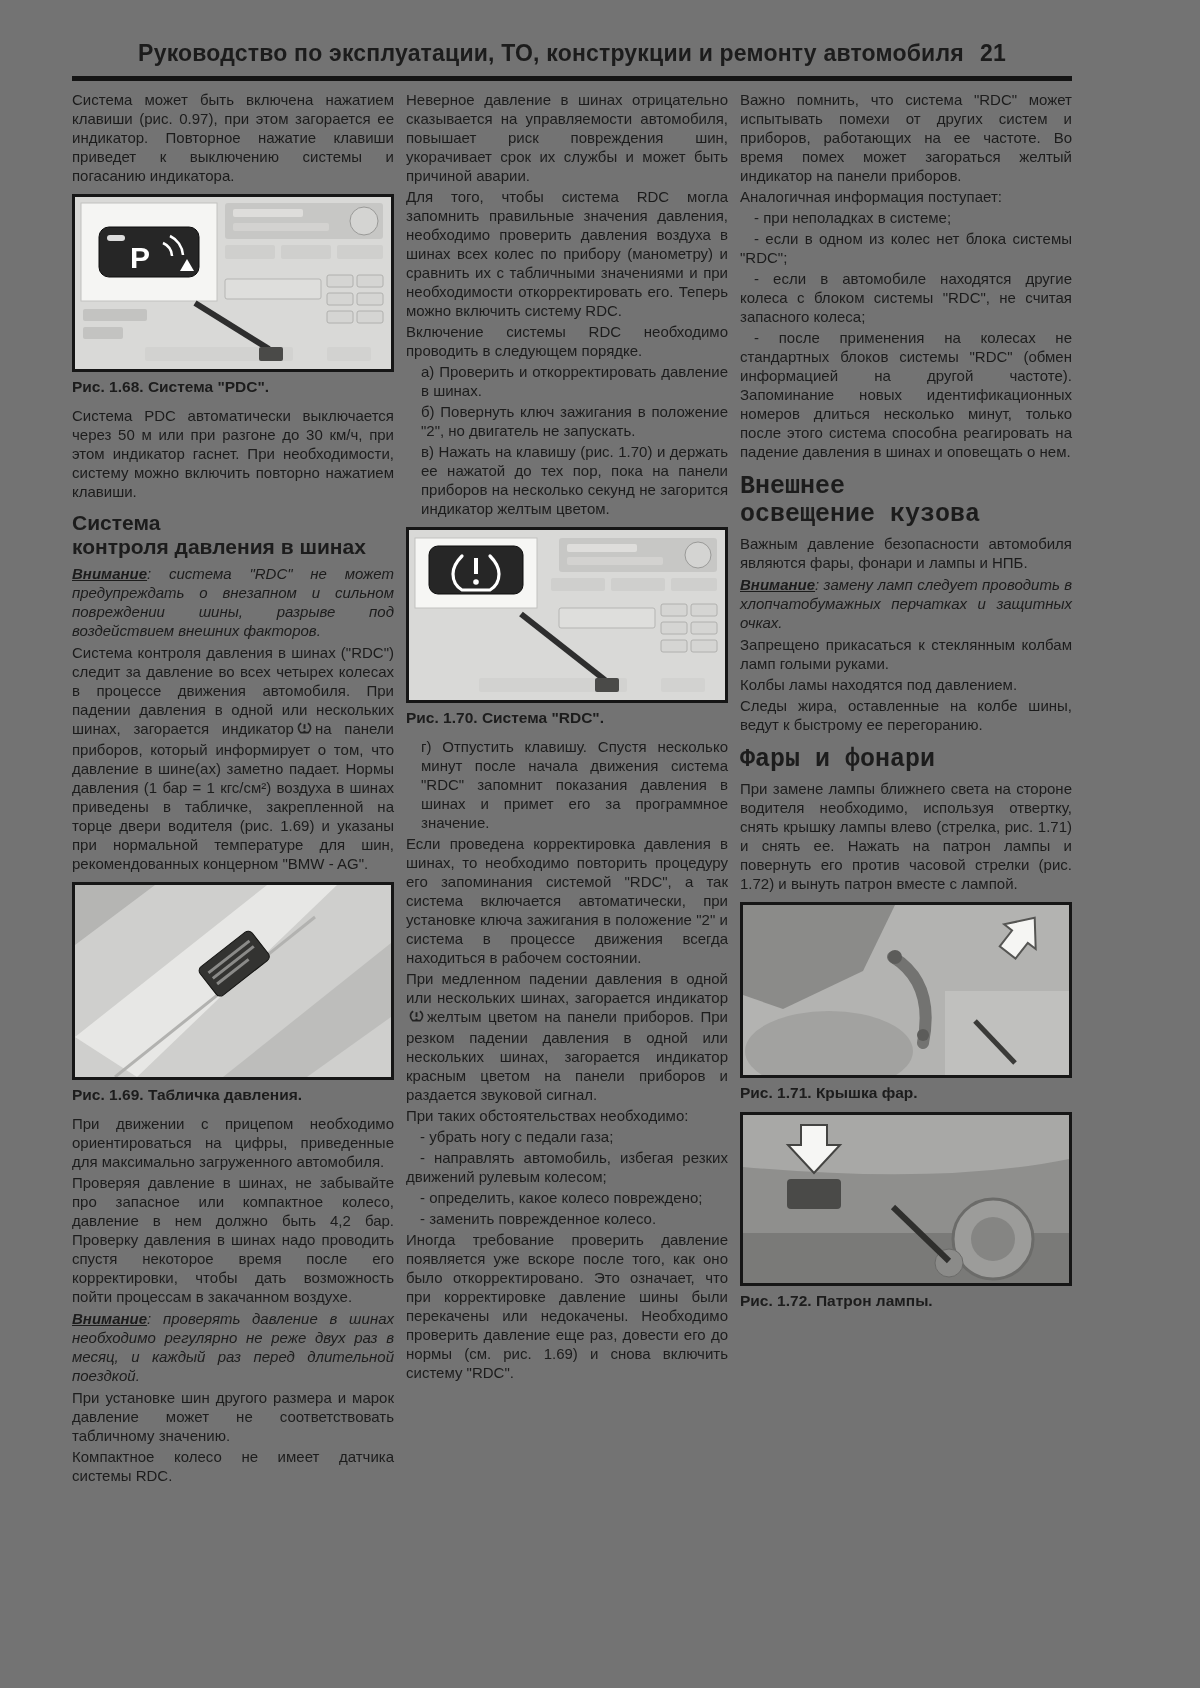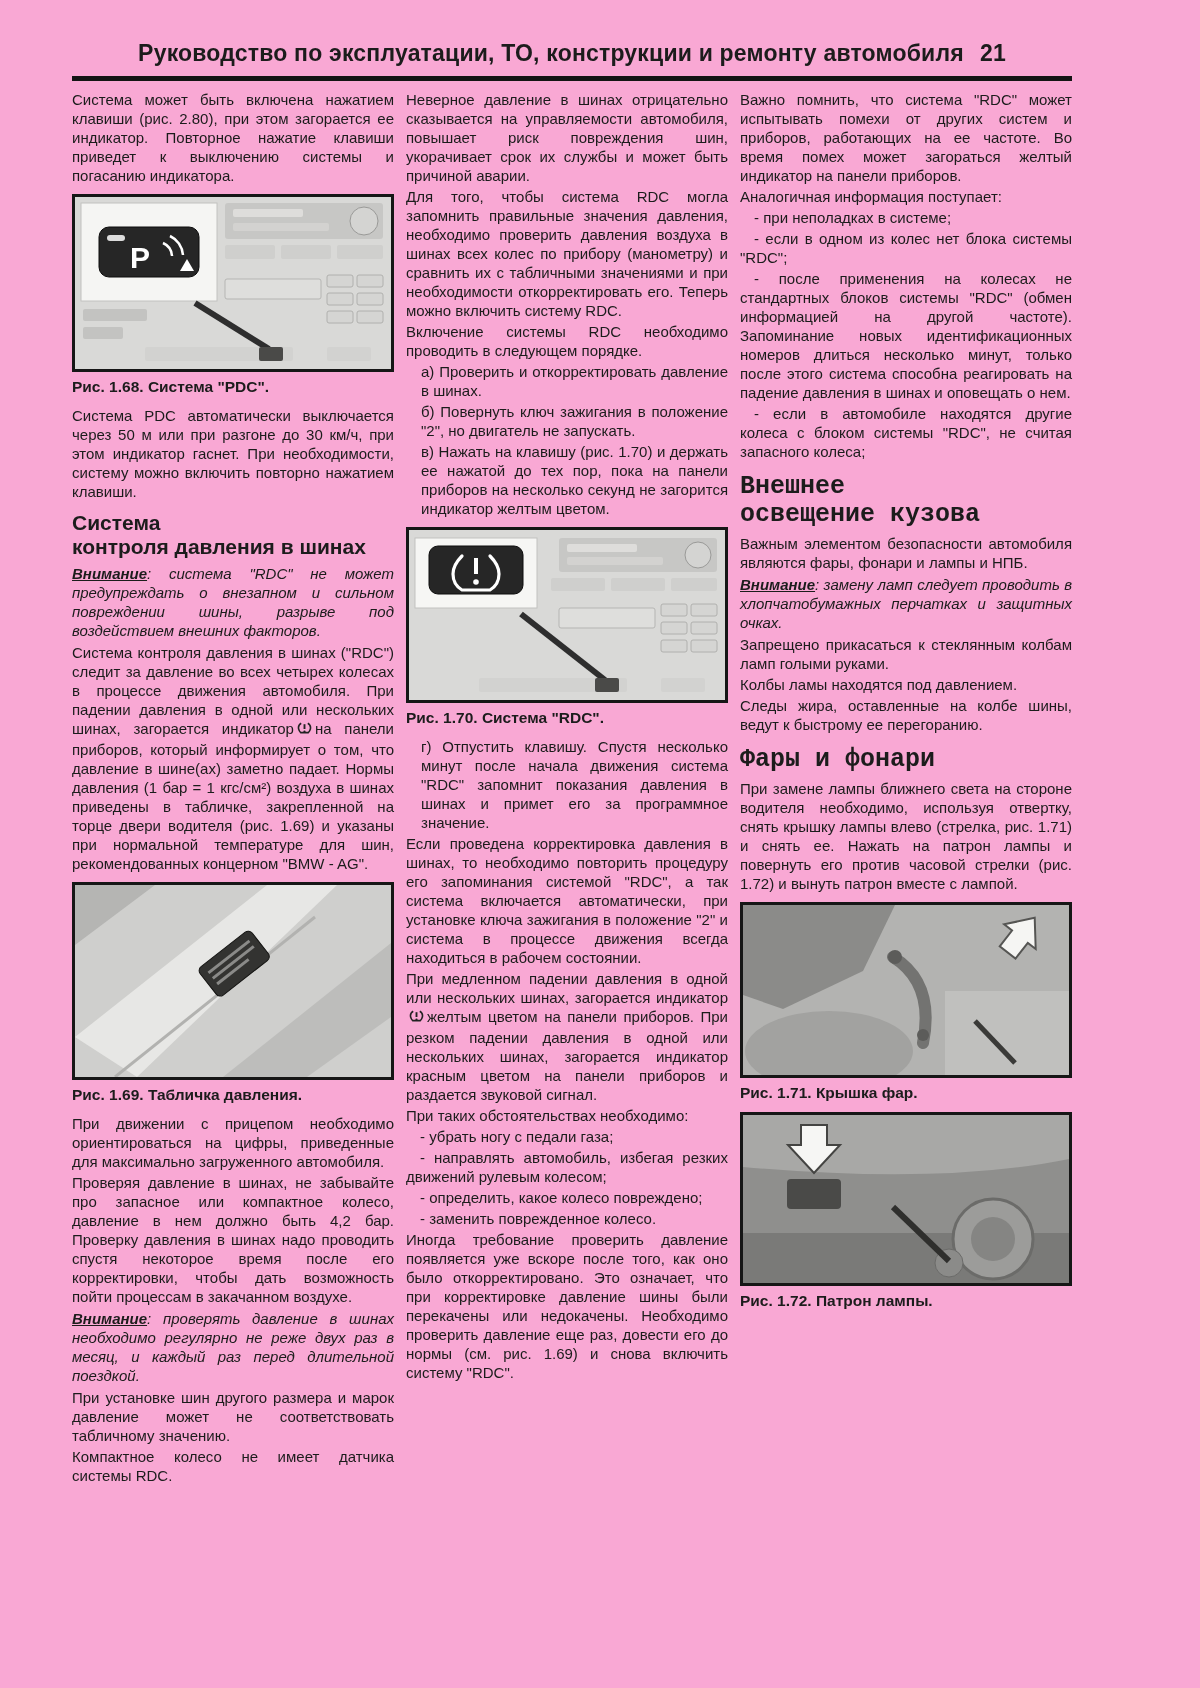--- a/index.html
+++ b/index.html
@@ -1,17 +1,17 @@
 <!DOCTYPE html>
 <html lang="ru"><head>
 <meta charset="utf-8">
 <style>
   html,body{margin:0;padding:0;}
   body{width:1200px;height:1688px;background:#e9e9e7;}
-  .page{position:relative;width:1200px;height:1688px;background:#f9a8d4;
+  .page{position:relative;width:1200px;height:1688px;background:#737373;
         font-family:"Liberation Sans",sans-serif;color:#1c1c1c;overflow:hidden;}
   .header{position:absolute;left:72px;top:40px;width:1000px;text-align:center;
           font-weight:bold;font-size:23px;letter-spacing:.2px;
           border-bottom:5px solid #141414;padding-bottom:9px;}
   .header .pgnum{margin-left:16px;}
   .columns{position:absolute;left:72px;top:90px;width:1000px;display:flex;gap:12px;}
   .col{width:322px;font-size:15px;line-height:19px;text-align:justify;}
   .col.c3{width:332px;}
   p{margin:0 0 2px 0;}
   .sec-heading{font-weight:bold;font-size:21px;line-height:24px;margin:10px 0 5px 0;text-align:left;}
@@ -30,21 +30,21 @@
 
 <div class="page">
 
   <div class="header">
     <span>Руководство по эксплуатации, ТО, конструкции и ремонту автомобиля</span><span class="pgnum">21</span>
   </div>
 
   <div class="columns">
 
     <div class="col c1">
-      <p>Система может быть включена нажатием клавиши (рис. 2.80), при этом загорается ее индикатор. Повторное нажатие клавиши приведет к выключению системы и погасанию индикатора.</p>
+      <p>Система может быть включена нажатием клавиши (рис. 0.97), при этом загорается ее индикатор. Повторное нажатие клавиши приведет к выключению системы и погасанию индикатора.</p>
 
       <div class="figure">
         <svg width="316" height="172" viewBox="0 0 316 172">
           <rect width="316" height="172" fill="#d9d9d7"></rect>
           <rect x="150" y="6" width="158" height="36" rx="3" fill="#c7c7c5"></rect>
           <rect x="158" y="12" width="70" height="8" rx="2" fill="#dedddb"></rect>
           <rect x="158" y="26" width="96" height="8" rx="2" fill="#d3d2d0"></rect>
           <circle cx="289" cy="24" r="14" fill="#d4d4d2" stroke="#9a9a98"></circle>
           <rect x="150" y="48" width="50" height="14" rx="2" fill="#cfcfcd"></rect>
           <rect x="206" y="48" width="50" height="14" rx="2" fill="#cfcfcd"></rect>
@@ -167,29 +167,29 @@
       <p class="bullet">- определить, какое колесо повреждено;</p>
       <p class="bullet">- заменить поврежденное колесо.</p>
       <p>Иногда требование проверить давление появляется уже вскоре после того, как оно было откорректировано. Это означает, что при корректировке давление шины были перекачены или недокачены. Необходимо проверить давление еще раз, довести его до нормы (см. рис. 1.69) и снова включить систему "RDC".</p>
     </div>
 
     <div class="col c3">
       <p>Важно помнить, что система "RDC" может испытывать помехи от других систем и приборов, работающих на ее частоте. Во время помех может загораться желтый индикатор на панели приборов.</p>
       <p>Аналогичная информация поступает:</p>
       <p class="bullet">- при неполадках в системе;</p>
       <p class="bullet">- если в одном из колес нет блока системы "RDC";</p>
+      <p class="bullet">- если в автомобиле находятся другие колеса с блоком системы "RDC", не считая запасного колеса;</p>
       <p class="bullet">- после применения на колесах не стандартных блоков системы "RDC" (обмен информацией на другой частоте). Запоминание новых идентификационных номеров длиться несколько минут, только после этого система способна реагировать на падение давления в шинах и оповещать о нем.</p>
-      <p class="bullet">- если в автомобиле находятся другие колеса с блоком системы "RDC", не считая запасного колеса;</p>
 
       <div class="big-heading">
         <span>Внешнее</span><br>
         <span>освещение кузова</span>
       </div>
 
-      <p>Важным элементом безопасности автомобиля являются фары, фонари и лампы и НПБ.</p>
+      <p>Важным давление безопасности автомобиля являются фары, фонари и лампы и НПБ.</p>
       <p class="warn"><span class="wlabel">Внимание</span><span>: замену ламп следует проводить в хлопчатобумажных перчатках и защитных очках.</span></p>
       <p>Запрещено прикасаться к стеклянным колбам ламп голыми руками.</p>
       <p>Колбы ламы находятся под давлением.</p>
       <p>Следы жира, оставленные на колбе шины, ведут к быстрому ее перегоранию.</p>
 
       <div class="big-heading">Фары и фонари</div>
 
       <p>При замене лампы ближнего света на стороне водителя необходимо, используя отвертку, снять крышку лампы влево (стрелка, рис. 1.71) и снять ее. Нажать на патрон лампы и повернуть его против часовой стрелки (рис. 1.72) и вынуть патрон вместе с лампой.</p>
 
       <div class="figure">

